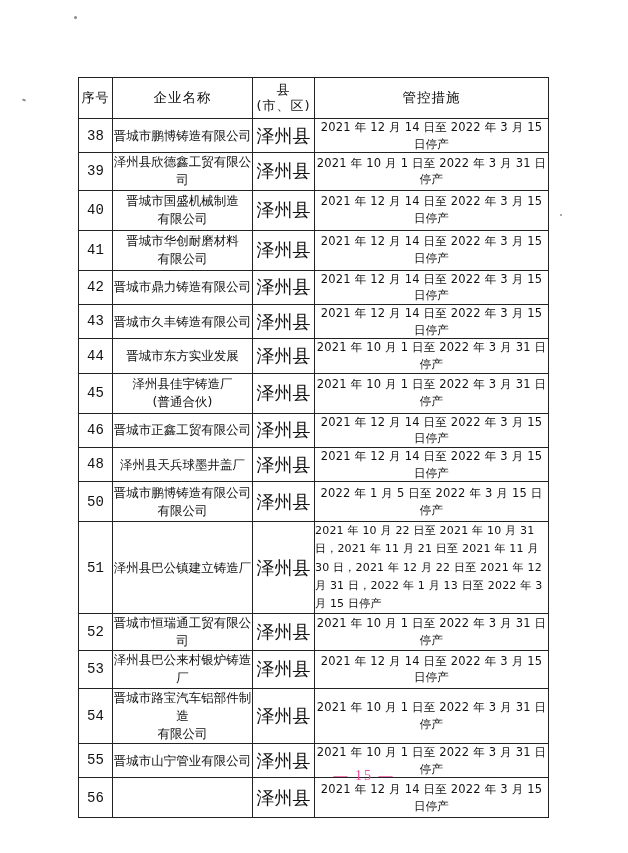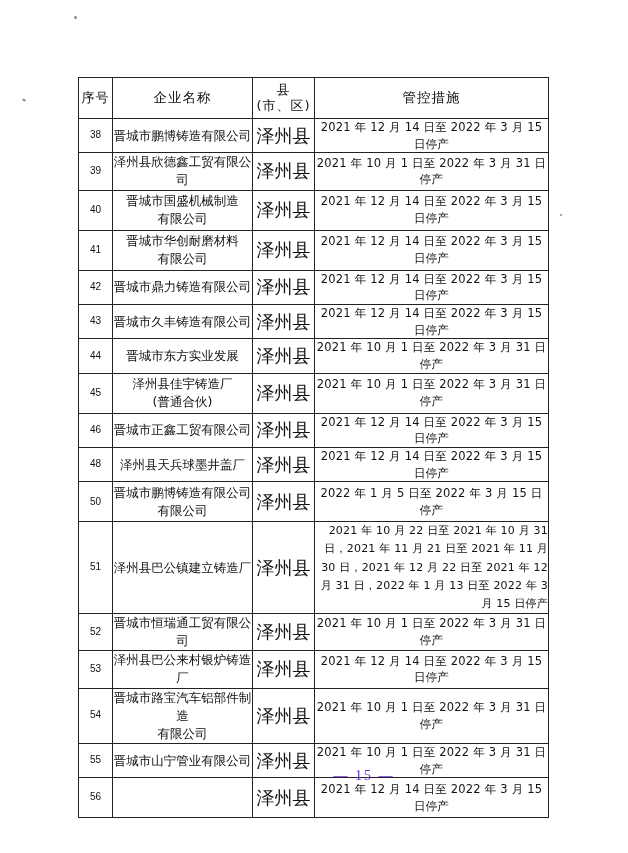--- a/index.html
+++ b/index.html
@@ -68,57 +68,57 @@
   }
   .hdr-county-inner {
     line-height: 1.2;
     font-size: 13px;
   }
   tbody td {
     font-size: 12.5px;
     line-height: 1.45;
   }
   td.no-cell {
-    font-family: Liberation Sans, sans-serif;
-    font-size: 10px;
+    font-family: Liberation Mono, monospace;
+    font-size: 14px;
   }
   td.name-cell {
     font-family: "DejaVu Sans", sans-serif;
     font-size: 12.5px;
     padding: 3px 4px;
   }
   td.county-cell {
     font-family: Liberation Serif, serif;
     font-size: 18px;
   }
   td.measure-cell {
     font-family: "DejaVu Sans", sans-serif;
     font-size: 11.5px;
     padding: 4px 6px;
     letter-spacing: 0.2px;
   }
   td.measure-cell.multiline {
-    text-align: right;
+    text-align: left;
     line-height: 1.65;
     font-size: 11px;
   }
   .row-h1 { height: 26px; }
   .row-h2 { height: 40px; }
   .row-h-big { height: 78px; }
 
   .page-number {
     position: absolute;
     left: 0;
     right: 0;
     top: 768px;
     text-align: center;
     font-family: "Liberation Serif", serif;
     font-size: 14px;
     letter-spacing: 2px;
-    color: #6d28d9;
+    color: #ec4899;
     padding-left: 100px;
   }
 </style>
 </head>
 <body>
 
 <div class="page">
 
   <span class="speck s1"></span>
   <span class="speck s2"></span>

